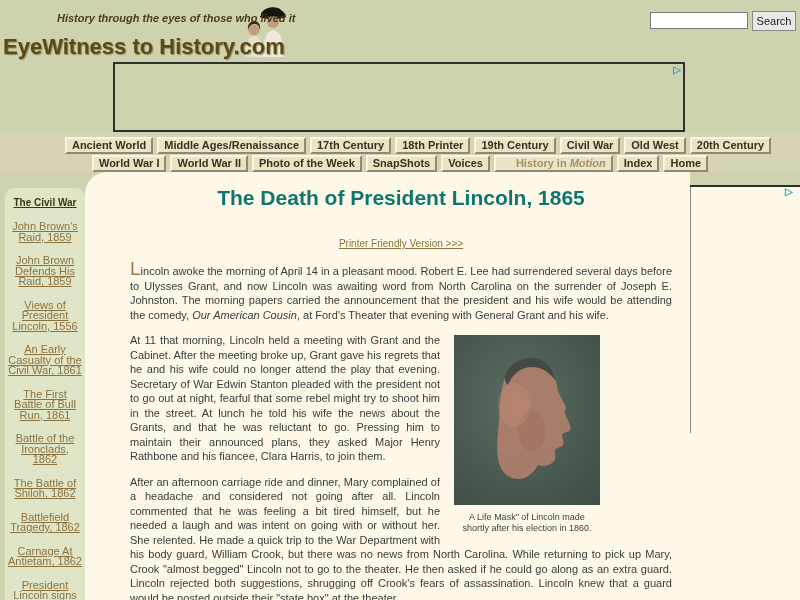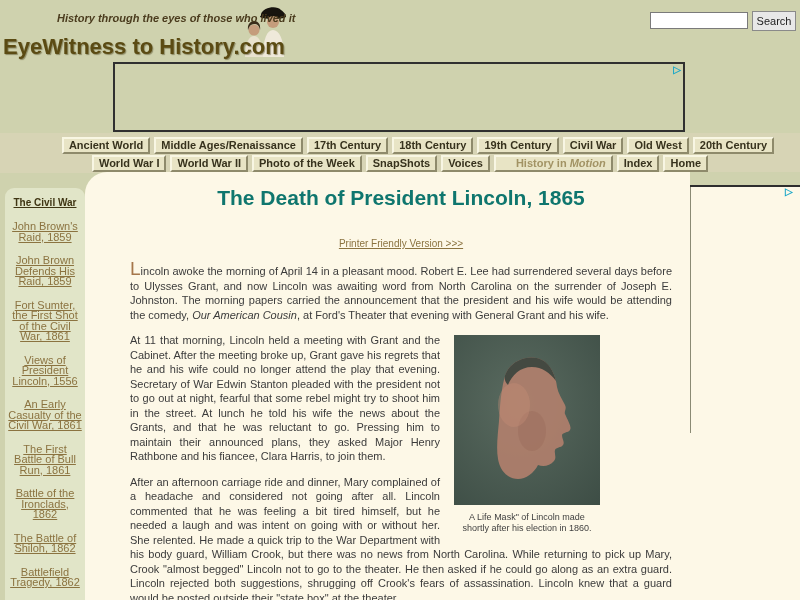--- a/index.html
+++ b/index.html
@@ -75,21 +75,21 @@
 
 <div class="adbox">
   <span class="adchoices">▷</span>
 </div>
 
 <div class="navband"></div>
 <div class="navrow navrow1">
   <button class="navbtn">Ancient World</button>
   <button class="navbtn">Middle Ages/Renaissance</button>
   <button class="navbtn">17th Century</button>
-  <button class="navbtn">18th Century</button>
+  <button class="navbtn">18th Printer</button>
   <button class="navbtn">19th Century</button>
   <button class="navbtn">Civil War</button>
   <button class="navbtn">Old West</button>
   <button class="navbtn">20th Century</button>
 </div>
 <div class="navrow navrow2">
   <button class="navbtn">World War I</button>
   <button class="navbtn">World War II</button>
   <button class="navbtn">Photo of the Week</button>
   <button class="navbtn">SnapShots</button>
@@ -102,21 +102,20 @@
 <div class="mainpanel"></div>
 <div class="right-olive"></div>
 <div class="right-hline"></div>
 <div class="right-vline"></div>
 <span class="adchoices right-adchoices">▷</span>
 
 <div class="sidebar">
   <div class="sidebar-title">The Civil War</div>
   <a>John Brown's Raid, 1859</a>
   <a>John Brown Defends His Raid, 1859</a>
-  <a>Fort Sumter, the First Shot of the Civil War, 1861</a>
   <a>Views of President Lincoln, 1556</a>
   <a>An Early Casualty of the Civil War, 1861</a>
   <a>The First Battle of Bull Run, 1861</a>
   <a>Battle of the Ironclads, 1862</a>
   <a>The Battle of Shiloh, 1862</a>
   <a>Battlefield Tragedy, 1862</a>
   <a>Carnage At Antietam, 1862</a>
   <a>President Lincoln signs the Emancipation Proclamation, 1863</a>
 
 </div>

